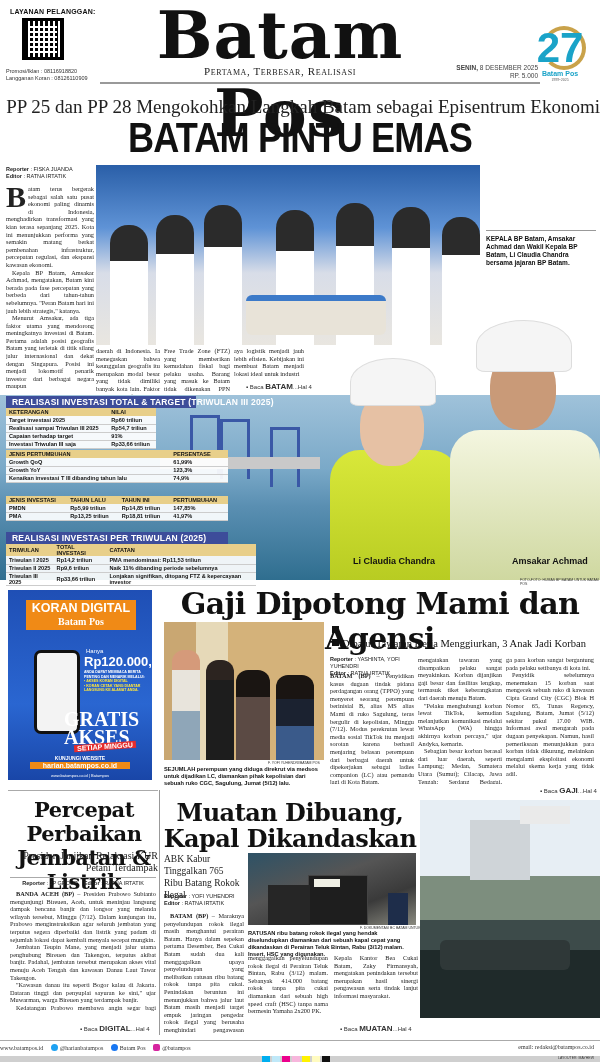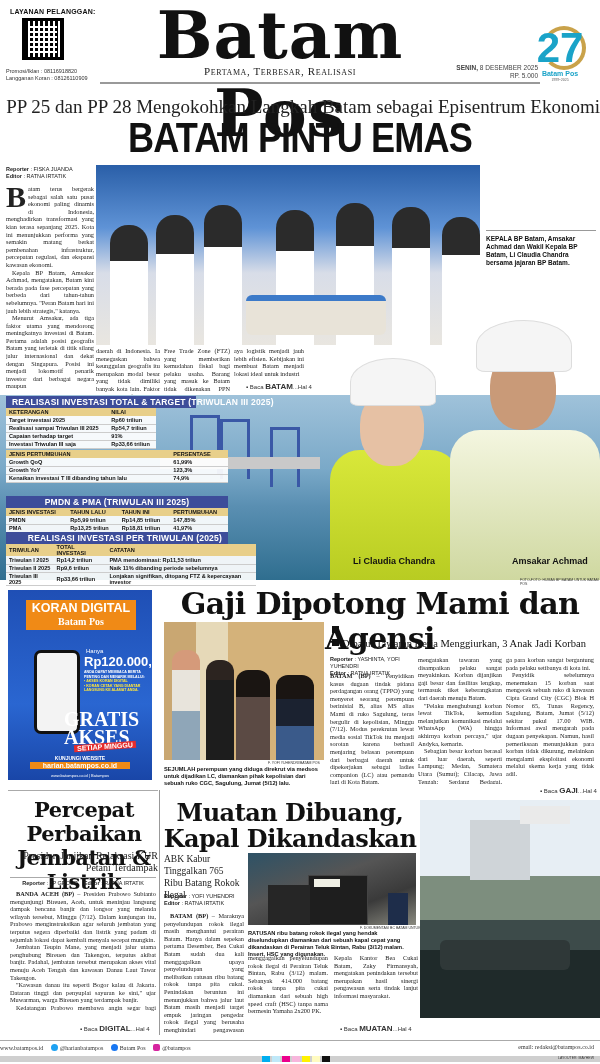--- a/index.html
+++ b/index.html
@@ -201,21 +201,20 @@
           <td>123,3%</td>
         </tr>
     <tr>
           <td>Kenaikan investasi T III dibanding tahun lalu</td>
           <td>74,9%</td>
         </tr>
   </tbody>
     </table>
 </div>
 <div class="abs info" style="top:496px">
-  <div class="bar" style="width:222px;text-align:center">PMDN &amp; PMA (TRIWULAN III 2025)</div>
   <table style="width:222px">
     <tbody>
         <tr>
           <th>JENIS INVESTASI</th>
           <th>TAHUN LALU</th>
           <th>TAHUN INI</th>
           <th>PERTUMBUHAN</th>
         </tr>
     <tr>
           <td>PMDN</td>
@@ -226,21 +225,21 @@
     <tr>
           <td>PMA</td>
           <td>Rp13,25 triliun</td>
           <td>Rp18,81 triliun</td>
           <td>41,97%</td>
         </tr>
   </tbody>
     </table>
 </div>
 <div class="abs info" style="top:532px">
-  <div class="bar" style="width:222px;text-align:right">REALISASI INVESTASI PER TRIWULAN (2025)</div>
+  <div class="bar" style="width:222px;text-align:left">REALISASI INVESTASI PER TRIWULAN (2025)</div>
   <table style="width:250px">
     <tbody>
         <tr>
           <th>TRIWULAN</th>
           <th>TOTAL INVESTASI</th>
           <th>CATATAN</th>
         </tr>
     <tr>
           <td>Triwulan I 2025</td>
           <td>Rp14,2 triliun</td>

